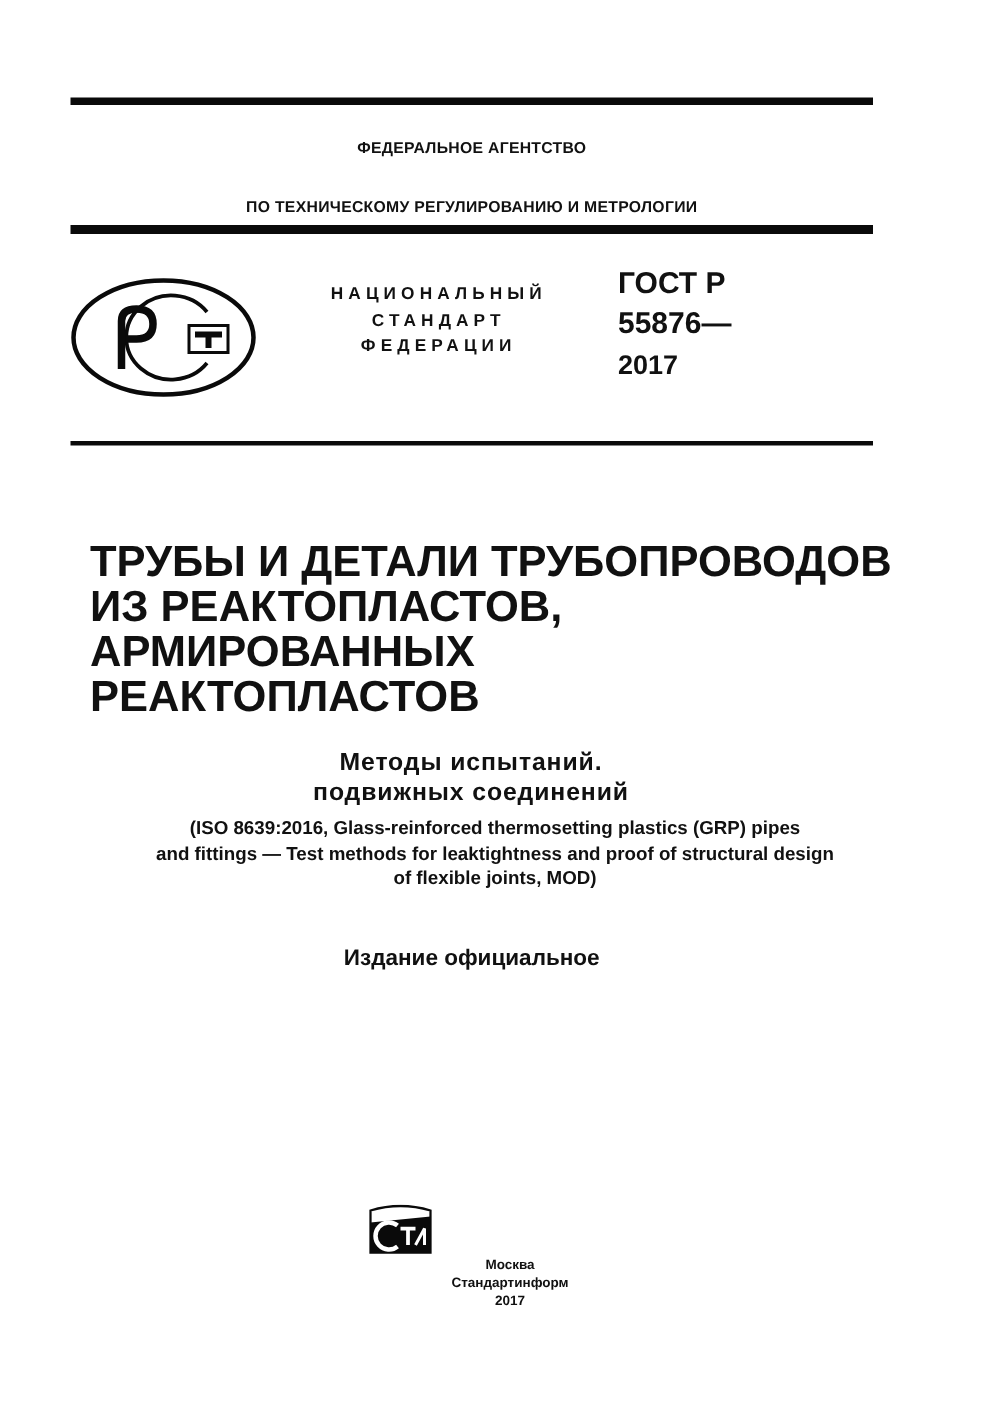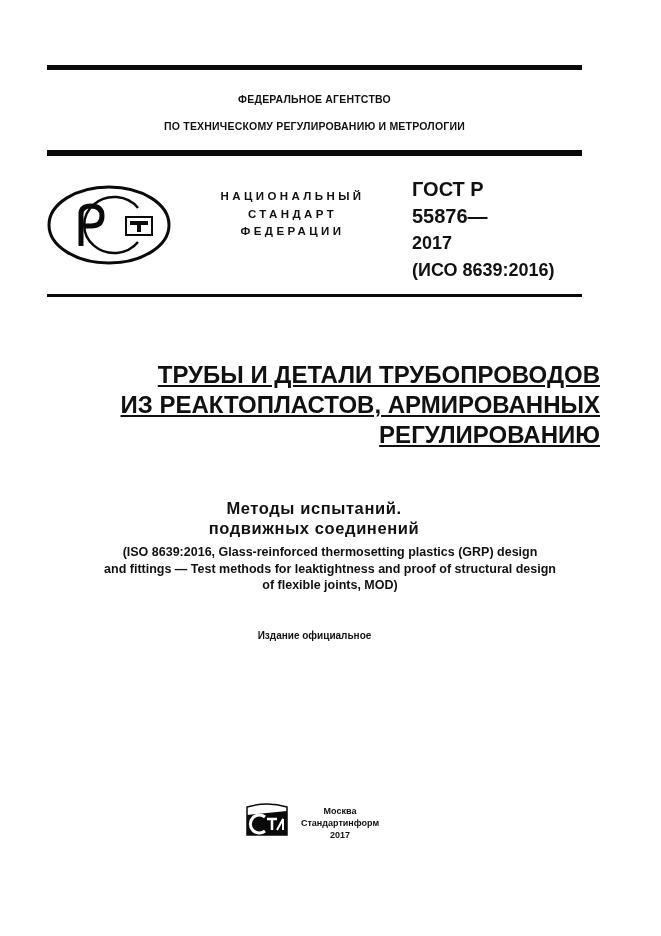--- a/index.html
+++ b/index.html
@@ -5,35 +5,35 @@
   html, body { margin: 0; padding: 0; background: #ffffff; }
   body { width: 661px; height: 936px; position: relative; overflow: hidden;
          font-family: "Liberation Sans", "DejaVu Sans", sans-serif; color: #111; }
   .abs { position: absolute; }
   .rule { position: absolute; left: 47px; width: 535px; background: #0a0a0a; }
   .center { text-align: center; font-weight: bold; }
   .agency { left: 47px; width: 535px; font-size: 10.5px; letter-spacing: 0.2px; }
   .nat { left: 195px; width: 195px; font-size: 11.5px; font-weight: bold; letter-spacing: 3.4px; line-height: 17.5px; text-align: center; }
   .gost { left: 412px; font-weight: bold; font-size: 20px; line-height: 27px; }
   .gost .yr { font-size: 18px; }
-  .title { left: 60px; width: 540px; font-size: 24px; line-height: 30px; font-weight: bold; text-align: right; text-decoration: underline; }
+  .title { left: 60px; width: 540px; font-size: 29px; line-height: 30px; font-weight: bold; text-align: left; }
   .subtitle { left: 44px; width: 540px; font-size: 16.5px; line-height: 20px; font-weight: bold; text-align: center; letter-spacing: 0.6px; margin-top: 40px; }
   .iso { left: 60px; width: 540px; font-size: 12.5px; line-height: 16.5px; font-weight: bold; text-align: center; }
-  .edition { left: 47px; width: 535px; font-size: 10px; font-weight: bold; text-align: center; }
+  .edition { left: 47px; width: 535px; font-size: 15px; font-weight: bold; text-align: center; }
   .pub { left: 290px; width: 100px; font-size: 9px; line-height: 12px; font-weight: bold; text-align: center; }
 </style>
 </head>
 <body>
 
 <div class="rule" style="top:65px;height:5px;"></div>
 <div class="rule" style="top:150px;height:6px;"></div>
 <div class="rule" style="top:294px;height:3px;"></div>
 
 <div class="abs center agency" style="top:93px;">ФЕДЕРАЛЬНОЕ АГЕНТСТВО</div>
-<div class="abs center agency" style="top:120px;">ПО ТЕХНИЧЕСКОМУ РЕГУЛИРОВАНИЮ И МЕТРОЛОГИИ</div>
+<div class="abs center agency" style="top:132px;">ПО ТЕХНИЧЕСКОМУ РЕГУЛИРОВАНИЮ И МЕТРОЛОГИИ</div>
 
 <div class="abs" style="left:46px;top:184px;width:126px;height:82px;">
   <svg width="126" height="82" viewBox="0 0 126 82">
     <ellipse cx="63" cy="41" rx="60" ry="38" fill="none" stroke="#0a0a0a" stroke-width="3"></ellipse>
 
     <path d="M92 24 A 30 28 0 1 0 92 58" fill="none" stroke="#0a0a0a" stroke-width="2.5"></path>
 
     <path d="M35 62 L35 30 Q35 22 45 22 Q56 22 56 32 Q56 42 45 42 L38 42" fill="none" stroke="#0a0a0a" stroke-width="5"></path>
 
     <rect x="80" y="33" width="26" height="18" fill="#fff" stroke="#0a0a0a" stroke-width="2"></rect>
@@ -44,49 +44,48 @@
 <div class="abs nat" style="top:188px;">
   <div>НАЦИОНАЛЬНЫЙ</div>
   <div>СТАНДАРТ</div>
   <div>ФЕДЕРАЦИИ</div>
 </div>
 
 <div class="abs gost" style="top:176px;">
   <div>ГОСТ Р</div>
   <div>55876—</div>
   <div class="yr">2017</div>
-  <div class="yr">(ИСО 8639:2016)</div>
 </div>
 
 <div class="abs title" style="top:360px;">
   <div>ТРУБЫ И ДЕТАЛИ ТРУБОПРОВОДОВ</div>
   <div>ИЗ РЕАКТОПЛАСТОВ, АРМИРОВАННЫХ</div>
-  <div>РЕГУЛИРОВАНИЮ</div>
+  <div>РЕАКТОПЛАСТОВ</div>
 </div>
 
 <div class="abs subtitle" style="top:458px;">
   <div>Методы испытаний.</div>
   <div>подвижных соединений</div>
 </div>
 
 <div class="abs iso" style="top:544px;">
-  <div>(ISO 8639:2016, Glass-reinforced thermosetting plastics (GRP) design</div>
+  <div>(ISO 8639:2016, Glass-reinforced thermosetting plastics (GRP) pipes</div>
   <div>and fittings — Test methods for leaktightness and proof of structural design</div>
   <div>of flexible joints, MOD)</div>
 </div>
 
 <div class="abs edition" style="top:630px;">Издание официальное</div>
 
 <div class="abs" style="left:245px;top:803px;width:44px;height:34px;">
   <svg width="44" height="34" viewBox="0 0 44 34">
     <path d="M2 4 Q22 -2 42 4 L42 32 L2 32 Z" fill="#fff" stroke="#0a0a0a" stroke-width="1.5"></path>
     <path d="M2 12 L42 8 L42 32 L2 32 Z" fill="#0a0a0a"></path>
     <path d="M20 14 A 9 9 0 1 0 20 28" fill="none" stroke="#fff" stroke-width="3"></path>
     <path d="M22 16 L32 16 M27 16 L27 27" stroke="#fff" stroke-width="2.5"></path>
     <path d="M32 27 L38 16 L38 27" fill="none" stroke="#fff" stroke-width="2"></path>
   </svg>
 </div>
 
-<div class="abs pub" style="top:805px;">
+<div class="abs pub" style="top:837px;">
   <div>Москва</div>
   <div>Стандартинформ</div>
   <div>2017</div>
 </div>
 
 </body></html>

